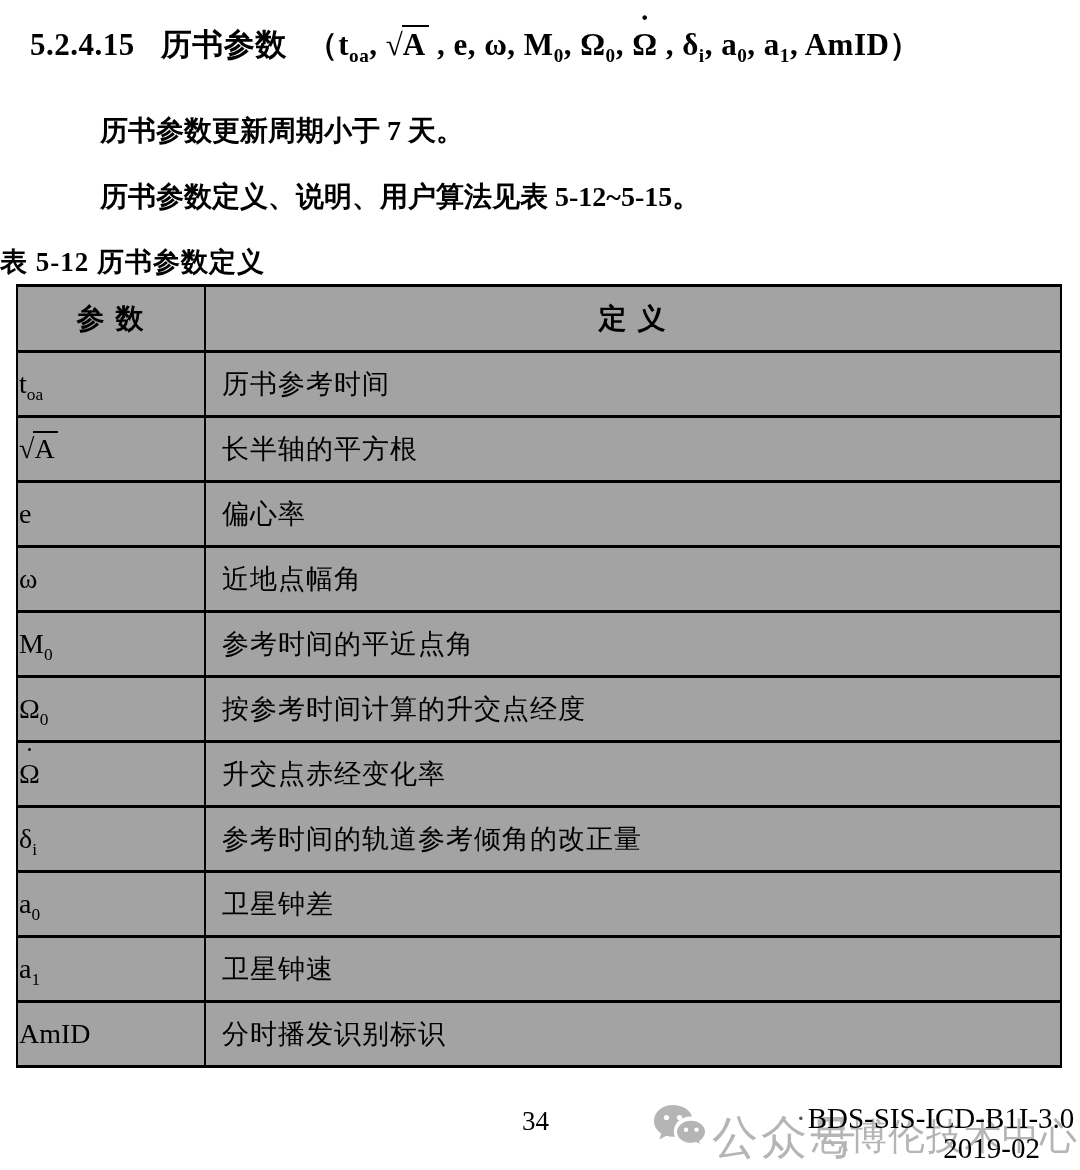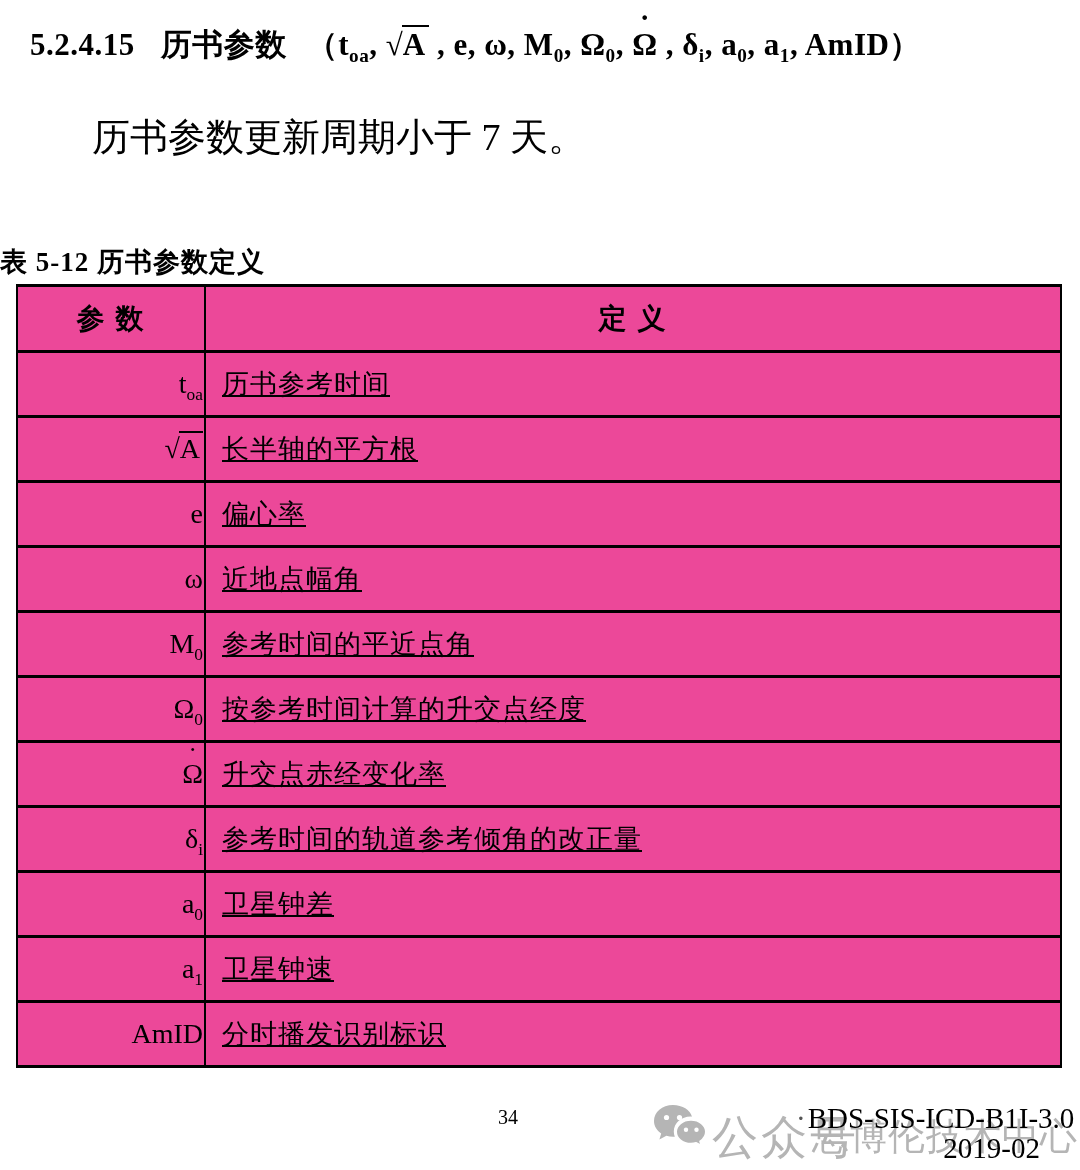--- a/index.html
+++ b/index.html
@@ -16,65 +16,65 @@
   .heading {
     position: absolute; left: 30px; top: 24px; margin: 0;
     font-size: 31px; font-weight: bold; white-space: nowrap;
     letter-spacing: 0.5px;
   }
   .h-num { margin-right: 26px; }
   .h-title { margin-right: 20px; }
   .h-formula sub { font-size: 0.62em; line-height: 0; }
   
   .para {
-    position: absolute; left: 92px; margin: 0;
-    font-size: 38px; white-space: nowrap;
+    position: absolute; left: 100px; margin: 0;
+    font-size: 28px; white-space: nowrap; font-weight: bold;
   }
   .p1 { top: 112px; }
   .p2 { top: 178px; }
   
   .caption {
     position: absolute; left: 0; top: 244px; width: 1080px;
     font-size: 27px; font-weight: bold;
     letter-spacing: 1px;
   }
   
   .def-table {
     position: absolute; left: 16px; top: 284px; width: 1046px;
     border-collapse: collapse; table-layout: fixed;
   }
   .def-table th, .def-table td {
     border-top: 3px solid #000; border-bottom: 3px solid #000;
     border-left: 2px solid #000; border-right: 2px solid #000;
-    background: #ec4899;
+    background: #a3a3a3;
   }
   .def-table thead tr { height: 66px; }
   .def-table tbody tr { height: 65px; }
   .param-col { width: 184px; }
   .def-table th {
     font-size: 28px; font-weight: bold; text-align: center;
     letter-spacing: 2px;
   }
-  .param-cell { text-align: right; font-size: 28px; vertical-align: middle; }
+  .param-cell { text-align: left; font-size: 28px; vertical-align: middle; }
   .param-cell sub { font-size: 0.62em; line-height: 0; }
-  .def-cell { font-size: 27px; padding-left: 16px; vertical-align: middle; letter-spacing: 1px; text-decoration: underline; }
+  .def-cell { font-size: 27px; padding-left: 16px; vertical-align: middle; letter-spacing: 1px; }
   
   .sqrt { white-space: nowrap; }
   .sqrt-radical { letter-spacing: 0; }
   .sqrt-bar { border-top: 2px solid currentColor; padding: 0 3px 0 1px; margin-left: -1px; }
   
   .dotted { position: relative; display: inline-block; }
   .dotted .dot {
     position: absolute; top: -0.52em; left: 50%; transform: translateX(-50%);
     font-size: 1em; line-height: 1;
   }
   
   .page-num {
-    position: absolute; left: 498px; top: 1106px;
-    font-size: 20px;
+    position: absolute; left: 522px; top: 1106px;
+    font-size: 27px;
   }
   .wechat-icon { position: absolute; left: 652px; top: 1103px; }
   .gzh-label {
     position: absolute; left: 712px; top: 1107px;
     font-family: "Liberation Sans", "DejaVu Sans", sans-serif;
     font-size: 46px; color: var(--wm-gray); letter-spacing: 3px;
     z-index: 1;
   }
   .wm-name {
     position: absolute; left: 812px; top: 1112px;
@@ -93,20 +93,21 @@
   }
 </style>
 </head>
 <body>
 
 <div class="page">
 
   <h1 class="heading"><span class="h-num">5.2.4.15</span><span class="h-title">历书参数</span><span class="h-formula">（t<sub>oa</sub>, <span class="sqrt"><span class="sqrt-radical">√</span><span class="sqrt-bar">A</span></span> , e, ω, M<sub>0</sub>, Ω<sub>0</sub>,  <span class="dotted"><span class="dot">˙</span>Ω</span> , δ<sub>i</sub>, a<sub>0</sub>, a<sub>1</sub>, AmID）</span></h1>
 
   <p class="para p1">历书参数更新周期小于 7 天。</p>
+  <p class="para p2">历书参数定义、说明、用户算法见表 5-12~5-15。</p>
 
   <div class="caption">表 5-12 历书参数定义</div>
 
   <table class="def-table">
     <thead>
       <tr>
         <th class="param-col">参 数</th>
         <th>定 义</th>
       </tr>
     </thead>

